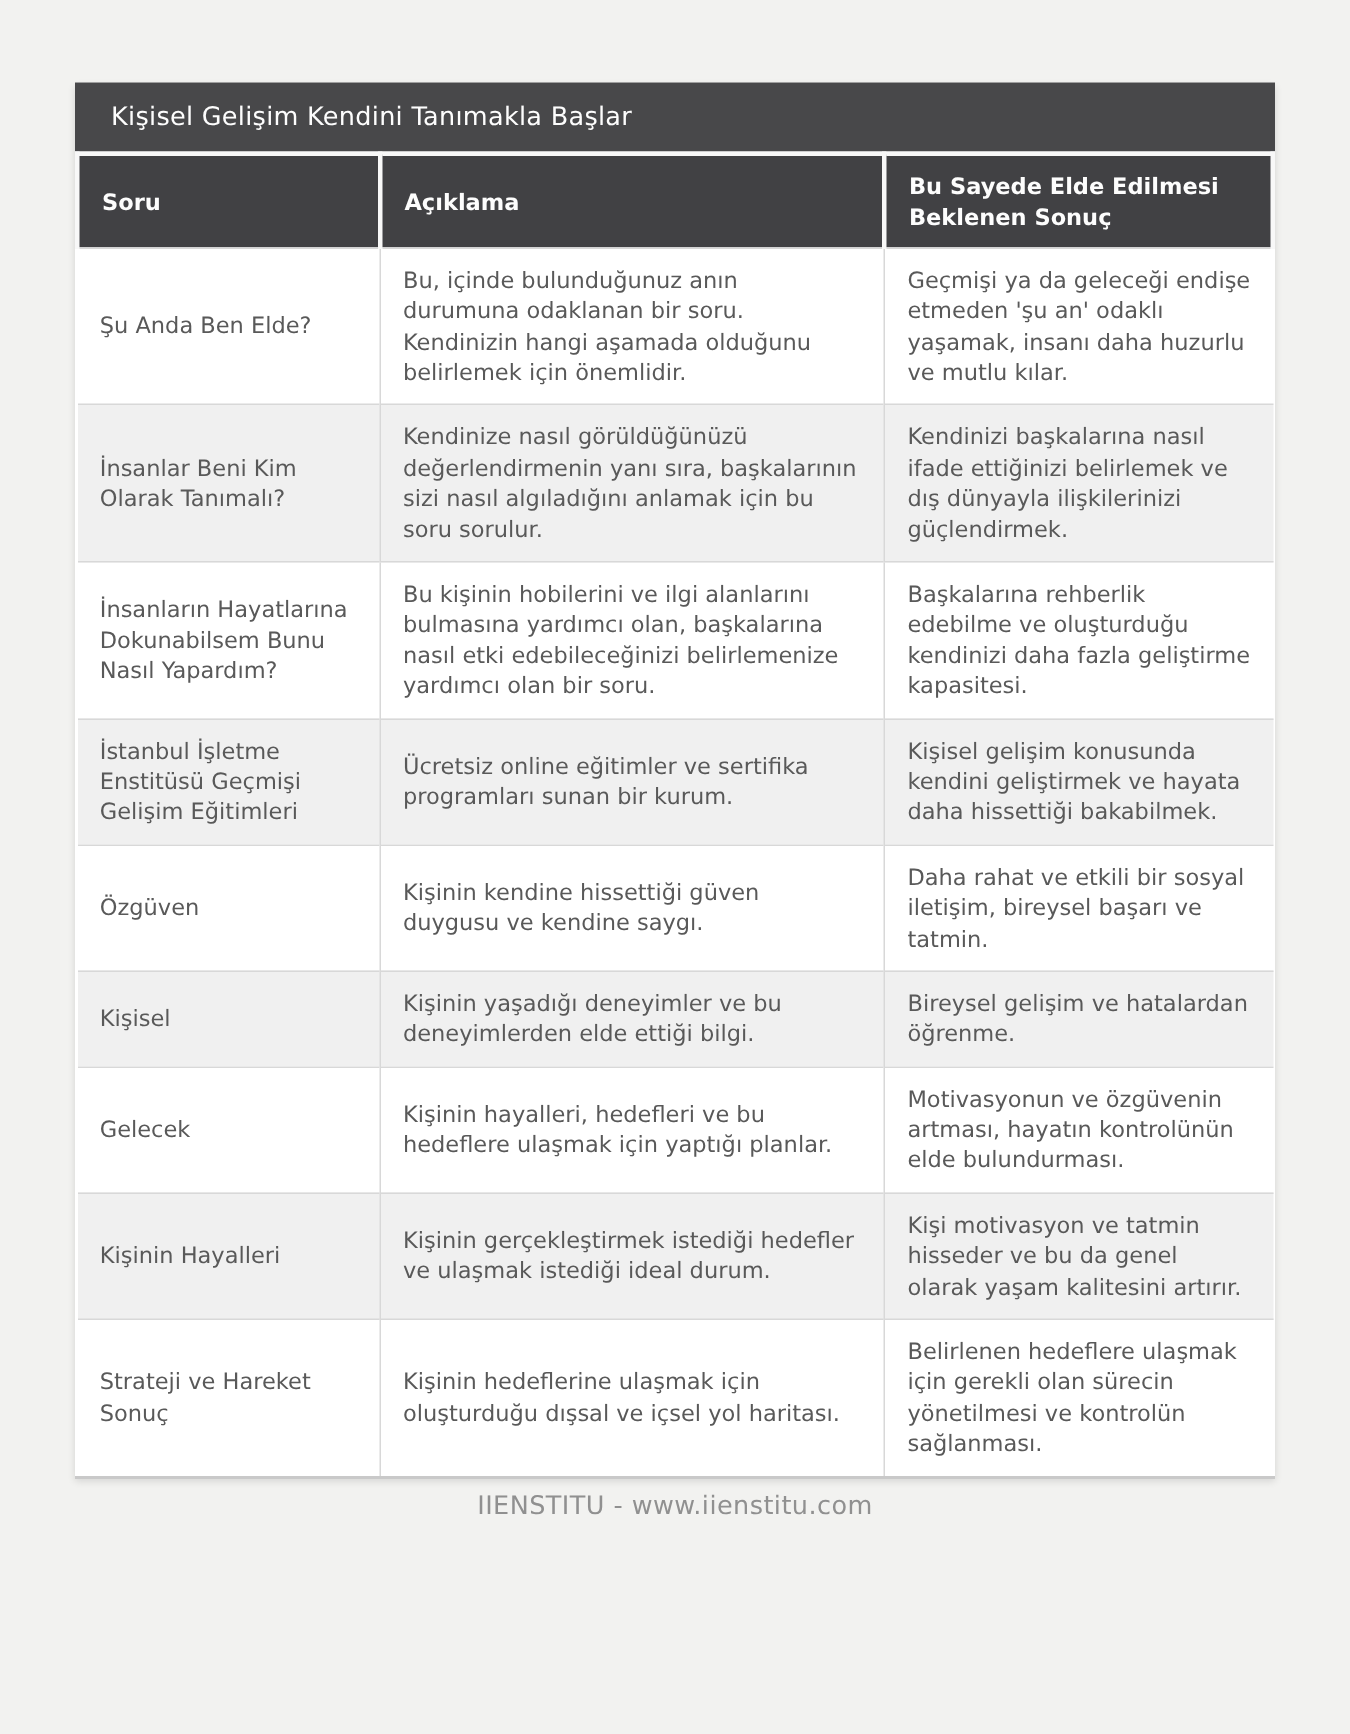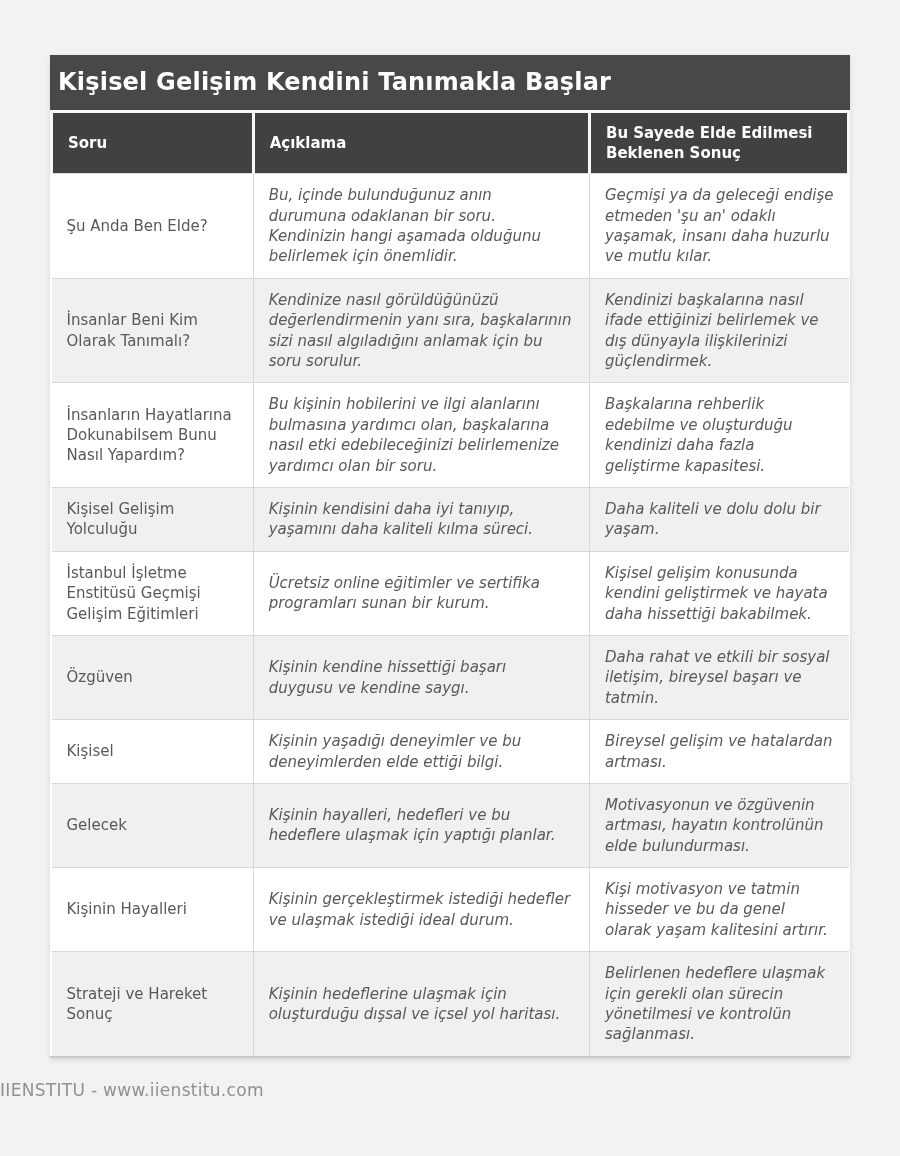--- a/index.html
+++ b/index.html
@@ -26,24 +26,24 @@
   .card{
     width:800px;
     margin:55px auto 0 auto;
     background:#ffffff;
     border-bottom:2px solid var(--card-edge);
     box-shadow:0 2px 5px rgba(0,0,0,0.12);
   }
   .title-bar{
     background:var(--title-bar-bg);
     color:var(--header-text);
-    font-size:24px;
-    font-weight:bold;
+    font-size:17px;
+    font-weight:normal;
     line-height:1.2;
-    padding:13px 8px;
+    padding:13px 24px;
     letter-spacing:0.2px;
   }
   table{
     width:100%;
     border-collapse:collapse;
     table-layout:fixed;
   }
   col.c1{width:25.3%;}
   col.c2{width:42.2%;}
   col.c3{width:32.5%;}
@@ -63,30 +63,30 @@
     color:var(--body-text);
     font-size:15px;
     line-height:1.36;
     vertical-align:middle;
     padding:11px 15px;
     border-top:1px solid var(--border);
     background:var(--row-bg);
   }
   tbody td + td{
     border-left:1px solid var(--border);
-    font-style:italic;
   }
   tbody tr:nth-child(even) td{
     background:var(--row-alt-bg);
   }
   .footer{
+    text-align:center;
     color:var(--footer-text);
     font-size:17px;
     letter-spacing:0.3px;
-    margin-top:22px;
+    margin-top:8px;
     padding-bottom:30px;
   }
 </style>
 </head>
 <body>
 
 <div class="card">
   <div class="title-bar">Kişisel Gelişim Kendini Tanımakla Başlar</div>
 
   <table>
@@ -112,38 +112,33 @@
     <td>İnsanlar Beni Kim Olarak Tanımalı?</td>
     <td>Kendinize nasıl görüldüğünüzü değerlendirmenin yanı sıra, başkalarının sizi nasıl algıladığını anlamak için bu soru sorulur.</td>
     <td>Kendinizi başkalarına nasıl ifade ettiğinizi belirlemek ve dış dünyayla ilişkilerinizi güçlendirmek.</td>
   </tr>
         <tr>
     <td>İnsanların Hayatlarına Dokunabilsem Bunu Nasıl Yapardım?</td>
     <td>Bu kişinin hobilerini ve ilgi alanlarını bulmasına yardımcı olan, başkalarına nasıl etki edebileceğinizi belirlemenize yardımcı olan bir soru.</td>
     <td>Başkalarına rehberlik edebilme ve oluşturduğu kendinizi daha fazla geliştirme kapasitesi.</td>
   </tr>
         <tr>
-    <td>Kişisel Gelişim Yolculuğu</td>
-    <td>Kişinin kendisini daha iyi tanıyıp, yaşamını daha kaliteli kılma süreci.</td>
-    <td>Daha kaliteli ve dolu dolu bir yaşam.</td>
-  </tr>
-        <tr>
     <td>İstanbul İşletme Enstitüsü Geçmişi Gelişim Eğitimleri</td>
     <td>Ücretsiz online eğitimler ve sertifika programları sunan bir kurum.</td>
     <td>Kişisel gelişim konusunda kendini geliştirmek ve hayata daha hissettiği bakabilmek.</td>
   </tr>
         <tr>
     <td>Özgüven</td>
-    <td>Kişinin kendine hissettiği başarı duygusu ve kendine saygı.</td>
+    <td>Kişinin kendine hissettiği güven duygusu ve kendine saygı.</td>
     <td>Daha rahat ve etkili bir sosyal iletişim, bireysel başarı ve tatmin.</td>
   </tr>
         <tr>
     <td>Kişisel</td>
     <td>Kişinin yaşadığı deneyimler ve bu deneyimlerden elde ettiği bilgi.</td>
-    <td>Bireysel gelişim ve hatalardan artması.</td>
+    <td>Bireysel gelişim ve hatalardan öğrenme.</td>
   </tr>
         <tr>
     <td>Gelecek</td>
     <td>Kişinin hayalleri, hedefleri ve bu hedeflere ulaşmak için yaptığı planlar.</td>
     <td>Motivasyonun ve özgüvenin artması, hayatın kontrolünün elde bulundurması.</td>
   </tr>
         <tr>
     <td>Kişinin Hayalleri</td>
     <td>Kişinin gerçekleştirmek istediği hedefler ve ulaşmak istediği ideal durum.</td>
     <td>Kişi motivasyon ve tatmin hisseder ve bu da genel olarak yaşam kalitesini artırır.</td>

